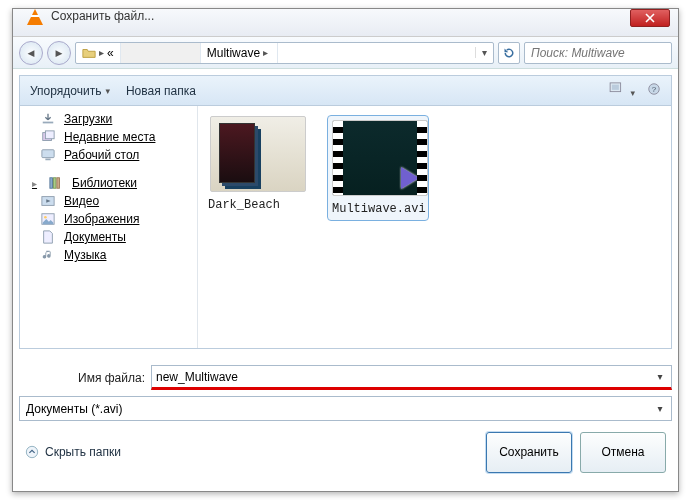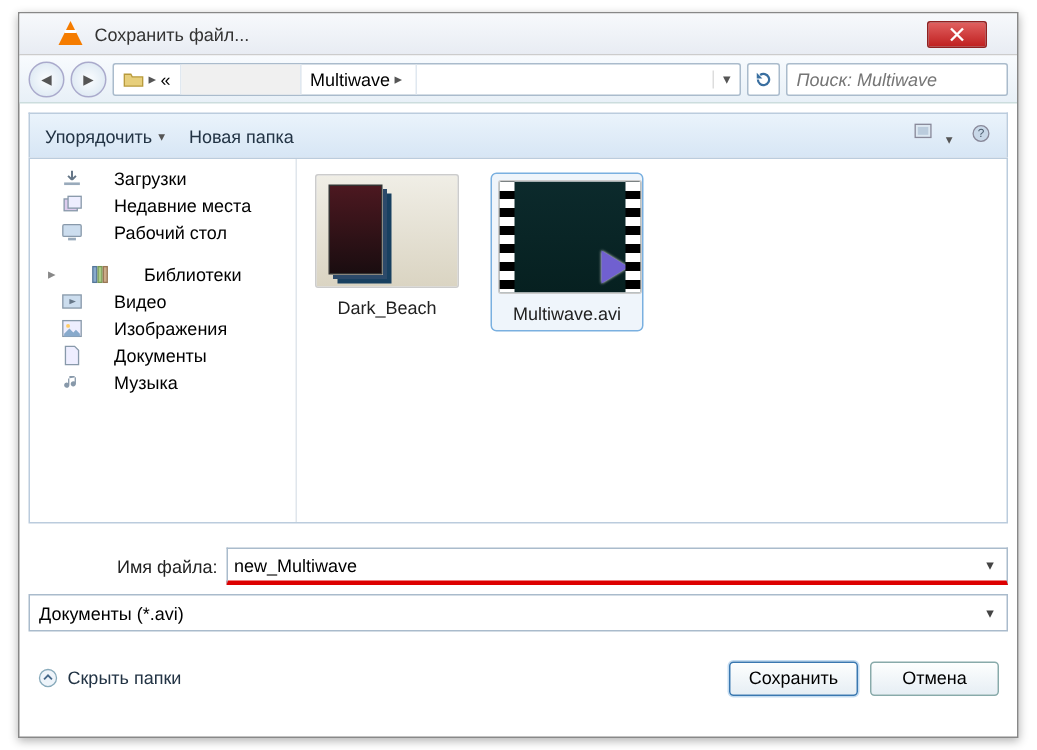--- a/index.html
+++ b/index.html
@@ -1,62 +1,62 @@
 <!DOCTYPE html>
 <html><head>
 <meta charset="utf-8">
 <style>
 * { box-sizing: border-box; margin: 0; padding: 0; }
 body { font-family: "Segoe UI", Tahoma, sans-serif; font-size: 12px; background: #fff; width: 691px; height: 500px; position: relative; }
 .outer { position: absolute; left: 12px; top: 8px; width: 667px; height: 484px; border: 1px solid #888; background: #fff; box-shadow: 0 2px 6px rgba(0,0,0,.3); }
-.titlebar { height: 28px; background: linear-gradient(#f7f9fc, #e8ecf3); border-bottom: 1px solid #ccc; display: flex; align-items: center; padding: 0 20px; }
+.titlebar { height: 28px; background: linear-gradient(#f7f9fc, #e8ecf3); border-bottom: 1px solid #ccc; display: flex; align-items: flex-start; padding: 0 8px; }
 .titlebar .app-icon { width: 18px; height: 18px; margin: 0 6px; }
 .titlebar .title { flex: 1; color: #333; font-size: 12px; }
 .titlebar .close { width: 40px; height: 18px; background: linear-gradient(#e06060, #c02020); border: 1px solid #902020; border-radius: 2px; display: flex; align-items: center; justify-content: center; color: #fff; cursor: pointer; }
 .navrow { height: 32px; background: linear-gradient(#f8fbfe, #e8f0f7); border-bottom: 1px solid #cdd; display: flex; align-items: center; padding: 0 6px; gap: 4px; }
 .navbtn { width: 24px; height: 24px; border-radius: 50%; background: radial-gradient(#fbfdff, #d6e4f0); border: 1px solid #aac; display: flex; align-items: center; justify-content: center; cursor: pointer; }
 .crumb { flex: 1; height: 22px; border: 1px solid #abc; background: #fff; display: flex; align-items: center; border-radius: 2px; }
 .crumb .seg { padding: 0 6px; height: 100%; display: flex; align-items: center; border-right: 1px solid #e0e8f0; cursor: pointer; }
 .crumb .chev { color: #555; padding: 0 3px; font-size: 10px; }
 .refresh { width: 22px; height: 22px; border: 1px solid #abc; background: #fff; display: flex; align-items: center; justify-content: center; cursor: pointer; border-radius: 2px; }
 .search { width: 148px; height: 22px; border: 1px solid #abc; background: #fff; display: flex; align-items: center; border-radius: 2px; padding-right: 4px; }
 .search input { border: 0; flex: 1; font-style: italic; color: #888; padding: 0 6px; font-size: 12px; outline: none; background: transparent; }
 .toolbar { height: 30px; background: linear-gradient(#eaf3fb, #d7e6f5); border-bottom: 1px solid #bcd; display: flex; align-items: center; padding: 0 10px; gap: 16px; margin: 6px 6px 0 6px; border: 1px solid #bcd; border-bottom: 0; justify-content: space-between; }
 .toolbar .titem { color: #234; cursor: pointer; display: flex; align-items: center; gap: 4px; }
 .toolbar .right { margin-left: auto; display: flex; gap: 12px; }
 .ticon { color: #667; cursor: pointer; }
 .body { display: flex; margin: 0 6px; border: 1px solid #bcd; height: 244px; background: #fff; }
 .tree { width: 178px; border-right: 1px solid #e0e6ec; padding: 4px 0; overflow-y: auto; }
-.tnode { display: flex; align-items: center; gap: 20px; padding: 2px 0 2px 20px; cursor: pointer; }
+.tnode { display: flex; align-items: center; gap: 8px; padding: 2px 0 2px 20px; cursor: pointer; text-decoration: underline; }
 .tnode.lib { padding-left: 12px; font-weight: 400; }
 .tnode .twi { width: 8px; color: #888; font-size: 10px; }
 .tnode .ico { width: 16px; height: 14px; color: #888; display: inline-flex; align-items: center; justify-content: center; }
 .tnode .ico svg { width: 14px; height: 14px; }
 .files { flex: 1; padding: 10px; display: flex; gap: 20px; align-items: flex-start; }
-.file { width: 100px; text-align: center; cursor: pointer; }
+.file { width: 100px; cursor: pointer; font-family: Liberation Mono, monospace; }
 .file .thumb { width: 96px; height: 76px; border: 1px solid #ccc; border-radius: 2px; margin: 0 auto 6px; display: flex; align-items: center; justify-content: center; position: relative; overflow: hidden; }
 .file.sel { outline: 1px solid #7ab0e0; background: rgba(120,175,225,.12); padding: 4px; border-radius: 3px; }
 .folder-thumb { background: linear-gradient(#f0eee6, #dad4c2); position: relative; }
 .folder-thumb::before { content: ""; position: absolute; left: 8px; top: 6px; width: 34px; height: 58px; background: linear-gradient(#4c1820, #1a0d10); border: 1px solid #333; box-shadow: 3px 3px 0 #2c4a6a, 6px 6px 0 #184060; }
 .video-thumb { background: linear-gradient(#0c2a2c, #062020); position: relative; }
 .video-thumb::before, .video-thumb::after { content: ""; position: absolute; top: 0; bottom: 0; width: 10px; background: repeating-linear-gradient(#fff 0, #fff 6px, #000 6px, #000 12px); }
 .video-thumb::before { left: 0; } .video-thumb::after { right: 0; }
 .play-overlay { position: absolute; right: 8px; bottom: 6px; width: 0; height: 0; border-left: 18px solid #7060d0; border-top: 11px solid transparent; border-bottom: 11px solid transparent; filter: drop-shadow(0 0 1px #fff); }
 .file .cap { font-size: 12px; color: #222; }
 .formarea { margin: 16px 6px 0 6px; }
 .frow { display: flex; align-items: center; margin-bottom: 6px; }
 .frow .lab { width: 132px; text-align: right; padding-right: 6px; color: #222; }
 .frow .field { flex: 1; height: 25px; border: 1px solid #abc; background: #fff; display: flex; align-items: center; padding: 0 4px; position: relative; }
 .frow .field input { border: 0; flex: 1; font-size: 12px; outline: none; }
 .frow .field .dd { width: 14px; text-align: center; color: #444; cursor: pointer; font-size: 10px; }
 .frow.redline .field { border-bottom: 3px solid #d00; }
 .bottom { position: absolute; left: 0; right: 0; bottom: 17px; height: 44px; display: flex; align-items: center; padding: 0 12px; }
 .hide { display: flex; align-items: center; gap: 6px; cursor: pointer; color: #234; }
 .btns { margin-left: auto; display: flex; gap: 8px; }
-.btn { min-width: 86px; height: 23px; border: 1px solid #8aa; border-radius: 3px; background: linear-gradient(#fdfefe, #e6eef4); cursor: pointer; font-size: 12px; padding: 0 10px; }
+.btn { min-width: 86px; height: 41px; border: 1px solid #8aa; border-radius: 3px; background: linear-gradient(#fdfefe, #e6eef4); cursor: pointer; font-size: 12px; padding: 0 10px; }
 .btn.primary { border-color: #3a78b0; box-shadow: 0 0 0 1px rgba(60,140,210,.3); }
 .cone { width: 0; height: 0; border-left: 8px solid transparent; border-right: 8px solid transparent; border-bottom: 16px solid #f57c00; position: relative; }
 .cone::after { content: ""; position: absolute; left: -4px; top: 6px; width: 8px; height: 2px; background: #fff; }
 .small-arrow { font-size: 9px; color: #555; }
 </style>
 </head>
 <body>
 
 <div class="outer">
 

